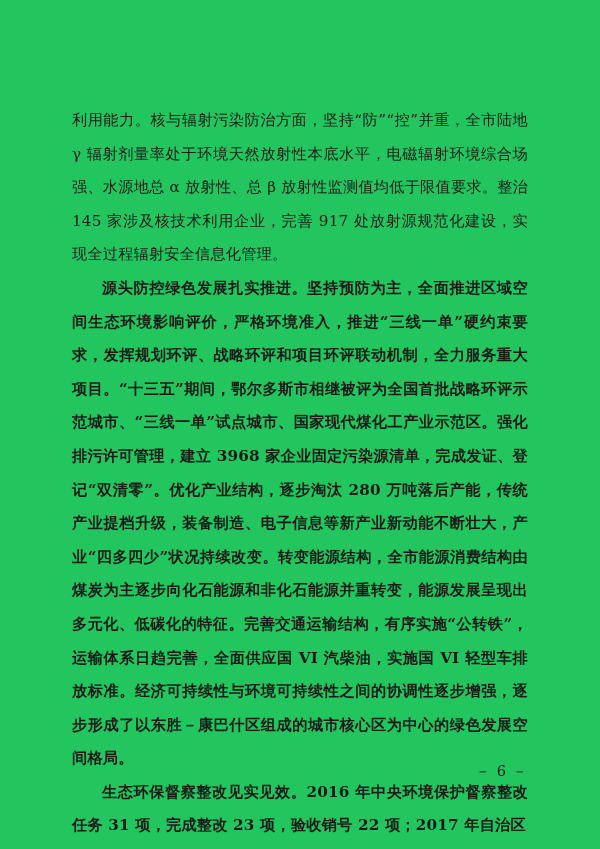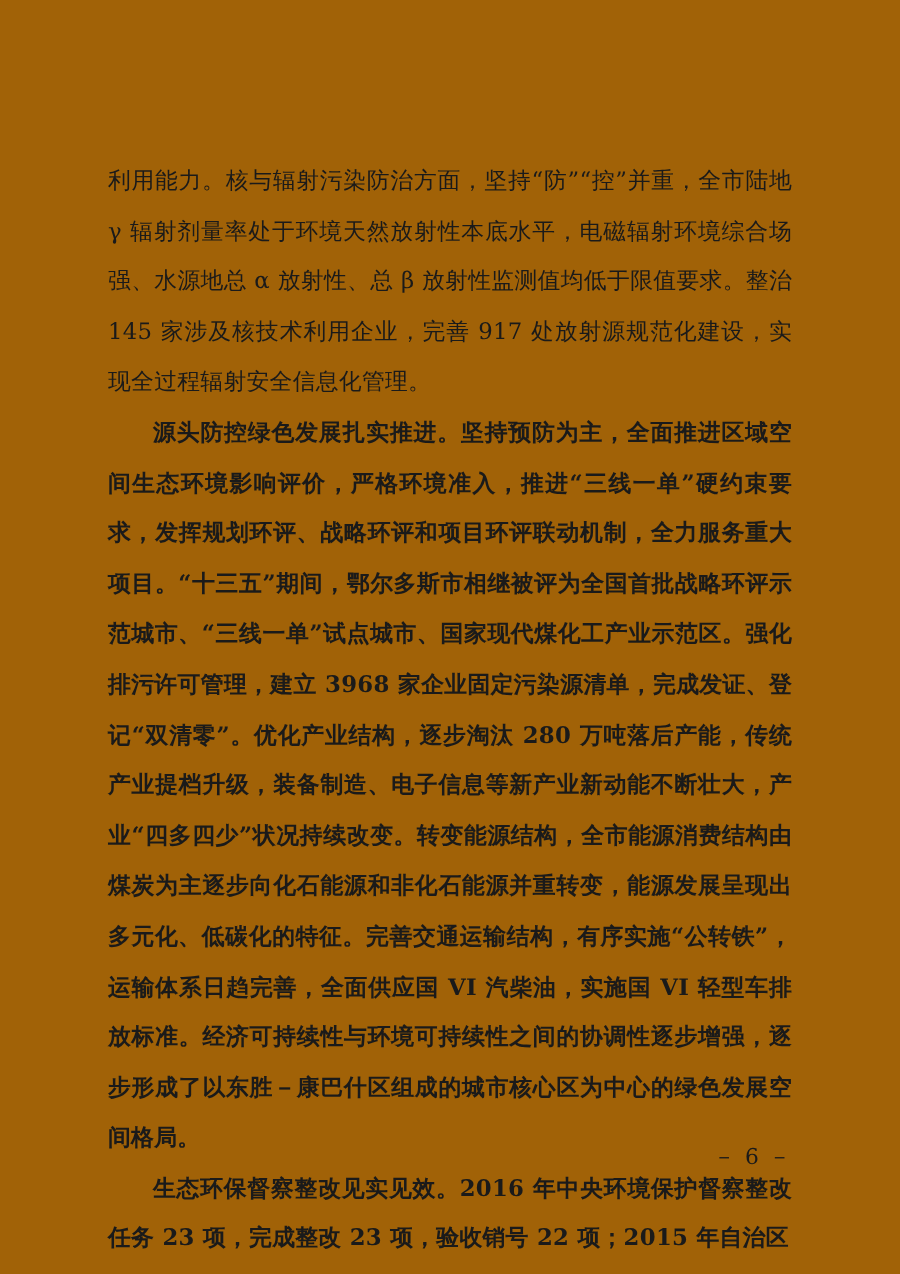--- a/index.html
+++ b/index.html
@@ -10,21 +10,21 @@
     width: 600px;
     height: 849px;
     background: #ffffff;
     font-family: "DejaVu Serif", "Liberation Serif", serif;
     overflow: hidden;
   }
   .page {
     position: relative;
     width: 600px;
     height: 849px;
-    background: #a16207;
+    background: #22c55e;
   }
   .content {
     position: absolute;
     left: 72px;
     top: 104px;
     width: 456px;
   }
   .para {
     font-size: 15.2px;
     line-height: 33.6px;
@@ -51,16 +51,16 @@
     letter-spacing: 1px;
   }
 </style>
 </head>
 <body>
 
 <div class="page">
   <div class="content">
     <p class="para">利用能力。核与辐射污染防治方面，坚持“防”“控”并重，全市陆地 γ 辐射剂量率处于环境天然放射性本底水平，电磁辐射环境综合场强、水源地总 α 放射性、总 β 放射性监测值均低于限值要求。整治 145 家涉及核技术利用企业，完善 917 处放射源规范化建设，实现全过程辐射安全信息化管理。</p>
     <p class="para indent">源头防控绿色发展扎实推进。坚持预防为主，全面推进区域空间生态环境影响评价，严格环境准入，推进“三线一单”硬约束要求，发挥规划环评、战略环评和项目环评联动机制，全力服务重大项目。“十三五”期间，鄂尔多斯市相继被评为全国首批战略环评示范城市、“三线一单”试点城市、国家现代煤化工产业示范区。强化排污许可管理，建立 3968 家企业固定污染源清单，完成发证、登记“双清零”。优化产业结构，逐步淘汰 280 万吨落后产能，传统产业提档升级，装备制造、电子信息等新产业新动能不断壮大，产业“四多四少”状况持续改变。转变能源结构，全市能源消费结构由煤炭为主逐步向化石能源和非化石能源并重转变，能源发展呈现出多元化、低碳化的特征。完善交通运输结构，有序实施“公转铁”，运输体系日趋完善，全面供应国 VI 汽柴油，实施国 VI 轻型车排放标准。经济可持续性与环境可持续性之间的协调性逐步增强，逐步形成了以东胜－康巴什区组成的城市核心区为中心的绿色发展空间格局。</p>
-    <p class="para indent">生态环保督察整改见实见效。2016 年中央环境保护督察整改任务 23 项，完成整改 23 项，验收销号 22 项；2015 年自治区</p>
+    <p class="para indent">生态环保督察整改见实见效。2016 年中央环境保护督察整改任务 31 项，完成整改 23 项，验收销号 22 项；2017 年自治区</p>
   </div>
   <div class="footer">－ 6 －</div>
 </div>
 
 </body></html>

